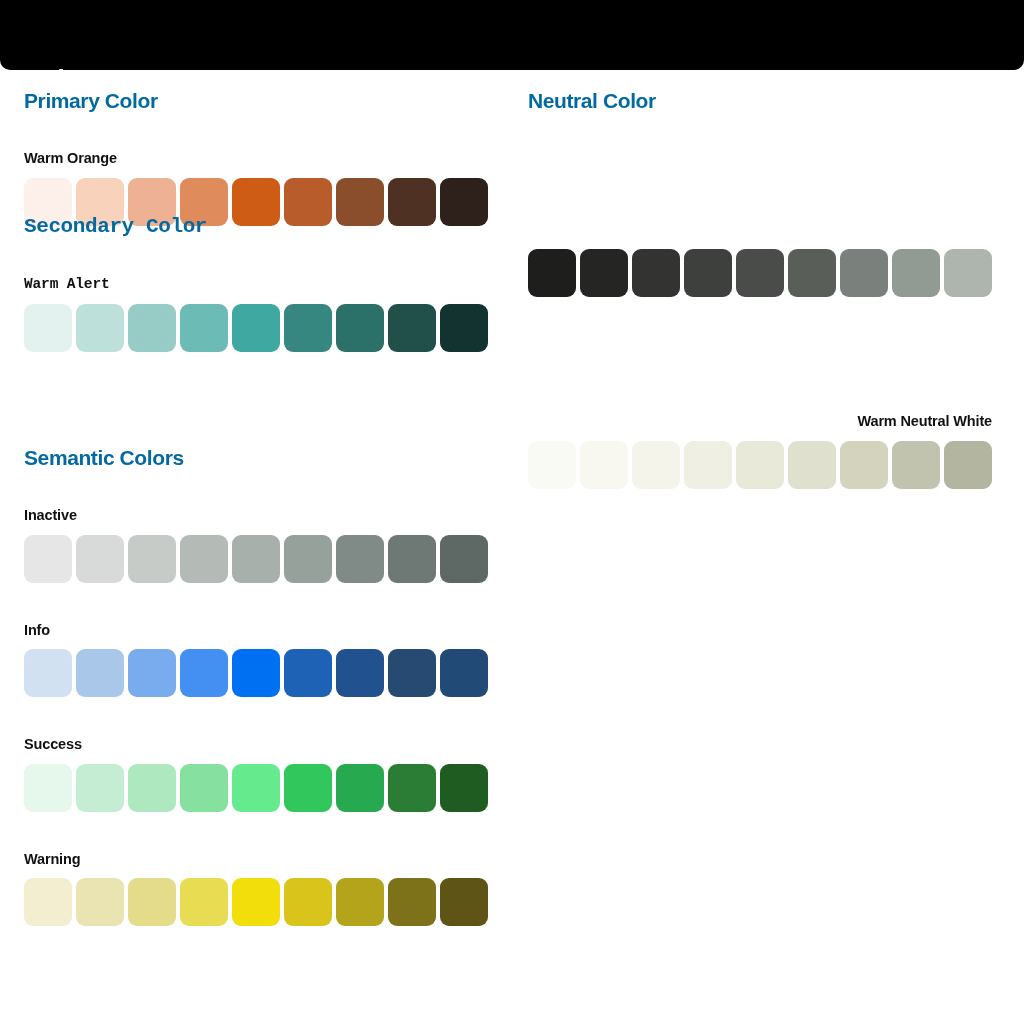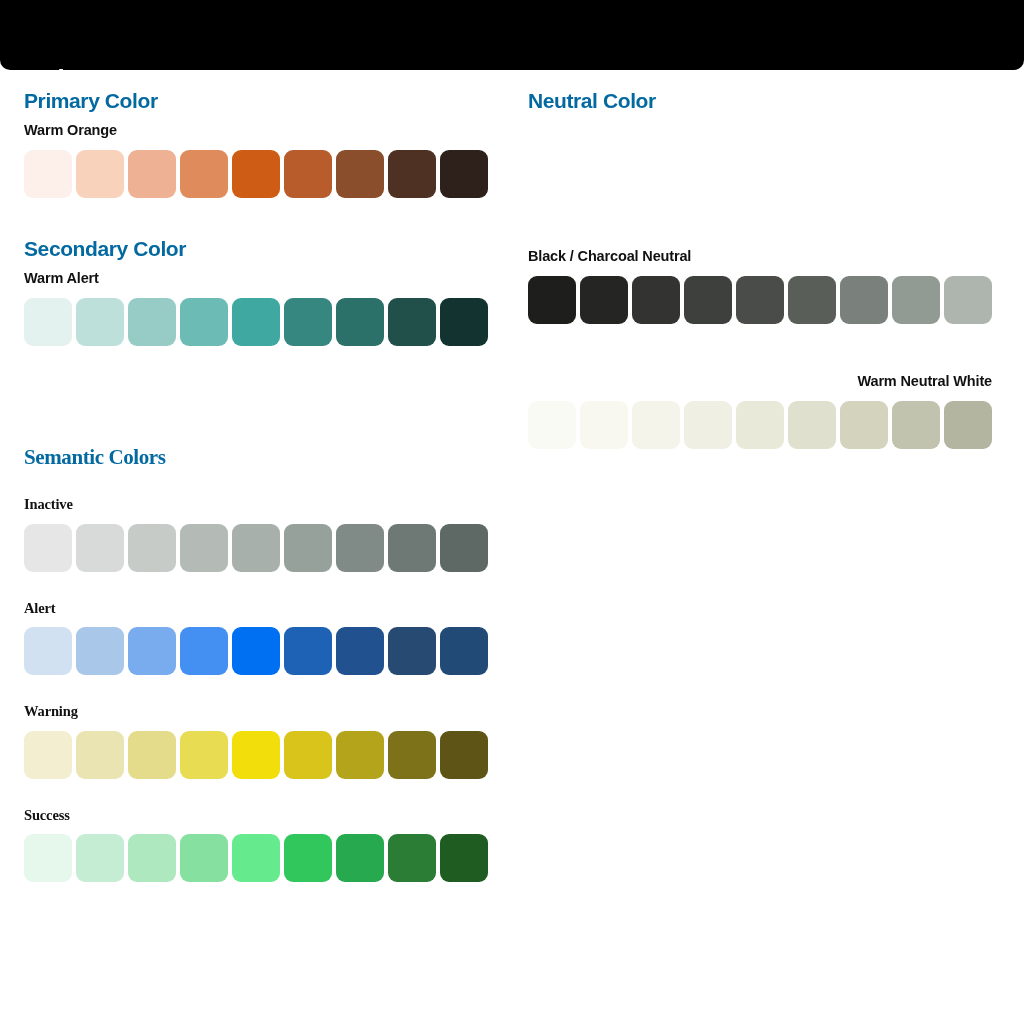--- a/index.html
+++ b/index.html
@@ -91,30 +91,30 @@
     height: 48px;
     border-radius: 9px;
     flex: 0 0 48px;
   }
 
   
   .blk { position: absolute; left: 0; }
 
   
   .blk-primary    { top: 20px; }
-  .blk-secondary  { top: 168px; }
-  .blk-semantic   { top: 377px; font-family: Liberation Serif, serif; }
+  .blk-secondary  { top: 146px; font-family: Liberation Mono, monospace; }
+  .blk-semantic   { top: 377px; }
 
   
   .blk-neutral    { top: 20px; }
   .blk-charcoal   { top: 179px; }
   .blk-warmwhite  { top: 304px; text-align: right; }
 
   .blk .section-title { margin-bottom: 12px; }
-  .blk .group-label   { margin-bottom: 12px; }
+  .blk .group-label   { margin-bottom: 12px; margin-top: 40px; }
 
   .subgroup { margin-top: 29px; }
   .subgroup:first-of-type { margin-top: 0; }
 </style>
 </head>
 <body>
 
 <div id="page">
 
   <div class="header">
@@ -173,75 +173,74 @@
               <div class="swatch" title="#B4BBB7" style="background: rgb(180, 187, 183);"></div>
               <div class="swatch" title="#A8B0AC" style="background: rgb(168, 176, 172);"></div>
               <div class="swatch" title="#97A19C" style="background: rgb(151, 161, 156);"></div>
               <div class="swatch" title="#808A86" style="background: rgb(128, 138, 134);"></div>
               <div class="swatch" title="#6E7975" style="background: rgb(110, 121, 117);"></div>
               <div class="swatch" title="#5E6966" style="background: rgb(94, 105, 102);"></div>
             </div>
         </div>
 
         <div class="subgroup">
-          <div class="group-label">Alert</div>
+          <div class="group-label">Info</div>
           <div class="ramp">
               <div class="swatch" title="#D2E1F2" style="background: rgb(210, 225, 242);"></div>
               <div class="swatch" title="#A8C7E9" style="background: rgb(168, 199, 233);"></div>
               <div class="swatch" title="#78ACEE" style="background: rgb(120, 172, 238);"></div>
               <div class="swatch" title="#4490F2" style="background: rgb(68, 144, 242);"></div>
               <div class="swatch" title="#0070F3" style="background: rgb(0, 112, 243);"></div>
               <div class="swatch" title="#1D62B4" style="background: rgb(29, 98, 180);"></div>
               <div class="swatch" title="#21518F" style="background: rgb(33, 81, 143);"></div>
               <div class="swatch" title="#274A73" style="background: rgb(39, 74, 115);"></div>
               <div class="swatch" title="#224A77" style="background: rgb(34, 74, 119);"></div>
             </div>
         </div>
 
         <div class="subgroup">
+          <div class="group-label">Success</div>
+          <div class="ramp">
+              <div class="swatch" title="#E6F7EC" style="background: rgb(230, 247, 236);"></div>
+              <div class="swatch" title="#C5EDD4" style="background: rgb(197, 237, 212);"></div>
+              <div class="swatch" title="#AEE8BF" style="background: rgb(174, 232, 191);"></div>
+              <div class="swatch" title="#86E1A1" style="background: rgb(134, 225, 161);"></div>
+              <div class="swatch" title="#65EA8D" style="background: rgb(101, 234, 141);"></div>
+              <div class="swatch" title="#31C75D" style="background: rgb(49, 199, 93);"></div>
+              <div class="swatch" title="#27A94F" style="background: rgb(39, 169, 79);"></div>
+              <div class="swatch" title="#2B7D36" style="background: rgb(43, 125, 54);"></div>
+              <div class="swatch" title="#1F5C21" style="background: rgb(31, 92, 33);"></div>
+            </div>
+        </div>
+
+        <div class="subgroup">
           <div class="group-label">Warning</div>
           <div class="ramp">
               <div class="swatch" title="#F2EECF" style="background: rgb(242, 238, 207);"></div>
               <div class="swatch" title="#E9E4B2" style="background: rgb(233, 228, 178);"></div>
               <div class="swatch" title="#E4DC8A" style="background: rgb(228, 220, 138);"></div>
               <div class="swatch" title="#E8DC52" style="background: rgb(232, 220, 82);"></div>
               <div class="swatch" title="#F2DE0B" style="background: rgb(242, 222, 11);"></div>
               <div class="swatch" title="#D8C41B" style="background: rgb(216, 196, 27);"></div>
               <div class="swatch" title="#B4A41B" style="background: rgb(180, 164, 27);"></div>
               <div class="swatch" title="#7D711A" style="background: rgb(125, 113, 26);"></div>
               <div class="swatch" title="#5E5416" style="background: rgb(94, 84, 22);"></div>
             </div>
         </div>
 
-        <div class="subgroup">
-          <div class="group-label">Success</div>
-          <div class="ramp">
-              <div class="swatch" title="#E6F7EC" style="background: rgb(230, 247, 236);"></div>
-              <div class="swatch" title="#C5EDD4" style="background: rgb(197, 237, 212);"></div>
-              <div class="swatch" title="#AEE8BF" style="background: rgb(174, 232, 191);"></div>
-              <div class="swatch" title="#86E1A1" style="background: rgb(134, 225, 161);"></div>
-              <div class="swatch" title="#65EA8D" style="background: rgb(101, 234, 141);"></div>
-              <div class="swatch" title="#31C75D" style="background: rgb(49, 199, 93);"></div>
-              <div class="swatch" title="#27A94F" style="background: rgb(39, 169, 79);"></div>
-              <div class="swatch" title="#2B7D36" style="background: rgb(43, 125, 54);"></div>
-              <div class="swatch" title="#1F5C21" style="background: rgb(31, 92, 33);"></div>
-            </div>
-        </div>
-
       </div>
     </div>
 
     <div class="col col-right">
 
       <div class="blk blk-neutral">
         <div class="section-title">Neutral Color</div>
       </div>
 
       <div class="blk blk-charcoal">
-        <div class="group-label">Black / Charcoal Neutral</div>
         <div class="ramp">
             <div class="swatch" title="#1E1E1C" style="background: rgb(30, 30, 28);"></div>
             <div class="swatch" title="#252523" style="background: rgb(37, 37, 35);"></div>
             <div class="swatch" title="#333432" style="background: rgb(51, 52, 50);"></div>
             <div class="swatch" title="#3D403D" style="background: rgb(61, 64, 61);"></div>
             <div class="swatch" title="#4A4C49" style="background: rgb(74, 76, 73);"></div>
             <div class="swatch" title="#5A5E59" style="background: rgb(90, 94, 89);"></div>
             <div class="swatch" title="#7A807B" style="background: rgb(122, 128, 123);"></div>
             <div class="swatch" title="#919A93" style="background: rgb(145, 154, 147);"></div>
             <div class="swatch" title="#AEB5AE" style="background: rgb(174, 181, 174);"></div>

